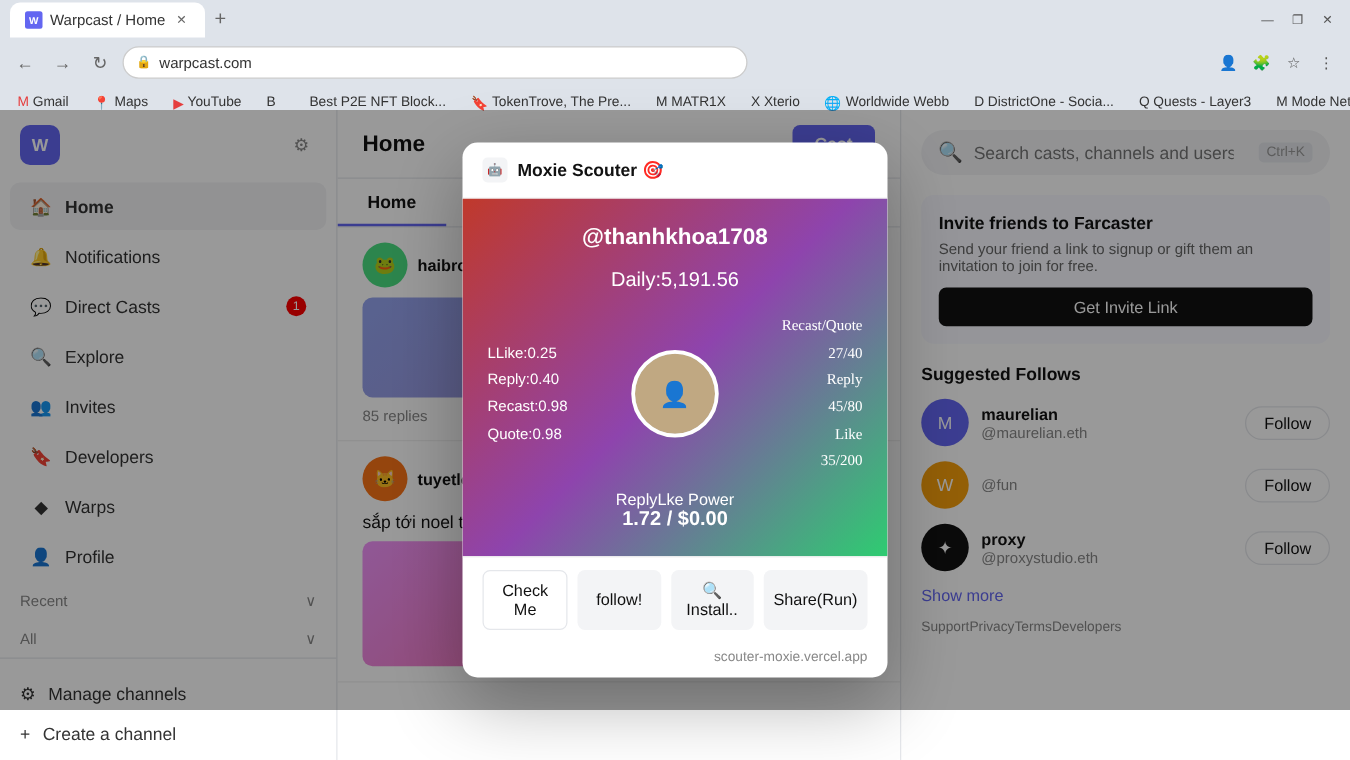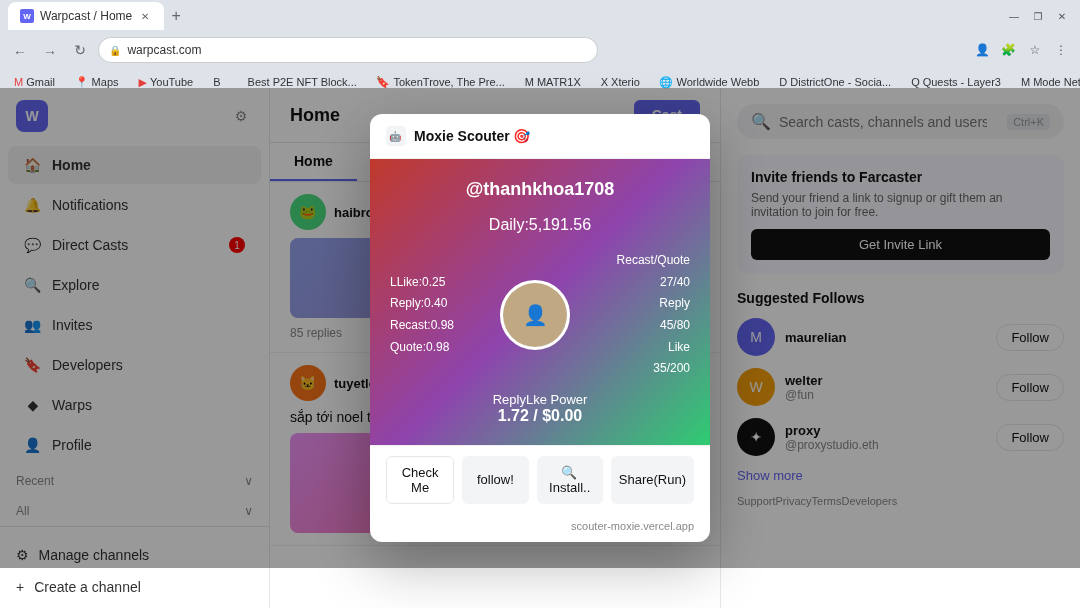--- a/index.html
+++ b/index.html
@@ -87,21 +87,21 @@
     .modal-header { display: flex; align-items: center; gap: 8px; padding: 12px 16px; border-bottom: 1px solid #f0f0f0; }
     .modal-icon { width: 20px; height: 20px; background: #f3f4f6; border-radius: 4px; display: flex; align-items: center; justify-content: center; font-size: 10px; }
     .modal-title { font-size: 14px; font-weight: 600; color: #111; }
     .modal-body { padding: 0; }
     .moxie-card { width: 100%; background: linear-gradient(135deg, #c0392b 0%, #8e44ad 50%, #2ecc71 100%); padding: 20px; color: white; }
     .moxie-handle { font-size: 18px; font-weight: 700; text-align: center; margin-bottom: 16px; }
     .moxie-daily { font-size: 16px; text-align: center; margin-bottom: 16px; }
     .moxie-grid { display: flex; justify-content: space-between; align-items: center; }
     .moxie-left { font-size: 12px; line-height: 1.8; }
     .moxie-avatar { width: 70px; height: 70px; border-radius: 50%; border: 3px solid white; overflow: hidden; display: flex; align-items: center; justify-content: center; background: #ddd; }
-    .moxie-right { font-size: 12px; line-height: 1.8; text-align: right; }
+    .moxie-right { font-size: 12px; line-height: 1.8; text-align: right; font-family: Liberation Serif, serif; }
     .moxie-power { text-align: center; margin-top: 12px; font-size: 13px; }
     .moxie-power-val { font-size: 16px; font-weight: 700; }
     .modal-actions { display: flex; padding: 10px 16px; gap: 8px; border-top: 1px solid #f0f0f0; }
     .modal-btn { flex: 1; padding: 8px; border-radius: 6px; font-size: 13px; font-weight: 500; cursor: pointer; text-align: center; }
     .modal-btn-outline { background: white; border: 1px solid #e5e7eb; color: #111; }
     .modal-btn-fill { background: #f3f4f6; border: none; color: #111; }
     .modal-footer { padding: 6px 16px 10px; text-align: right; font-size: 11px; color: #888; }
 
     
     ::-webkit-scrollbar { width: 4px; }
@@ -302,27 +302,27 @@
     <div class="invite-box">
       <div class="invite-title">Invite friends to Farcaster</div>
       <div class="invite-desc">Send your friend a link to signup or gift them an invitation to join for free.</div>
       <button class="invite-btn">Get Invite Link</button>
     </div>
     <div class="suggested-title">Suggested Follows</div>
     <div class="suggested-item">
       <div class="suggested-avatar" style="background:#6366f1;color:white;">M</div>
       <div class="suggested-info">
         <div class="suggested-name">maurelian</div>
+        <div class="suggested-handle">@maurelian.eth</div>
       </div>
       <button class="follow-btn">Follow</button>
     </div>
     <div class="suggested-item">
       <div class="suggested-avatar" style="background:#f59e0b;color:white;">W</div>
       <div class="suggested-info">
-        <div class="suggested-name">welter</div>
         <div class="suggested-handle">@fun</div>
       </div>
       <button class="follow-btn">Follow</button>
     </div>
     <div class="suggested-item">
       <div class="suggested-avatar" style="background:#111;color:white;">✦</div>
       <div class="suggested-info">
         <div class="suggested-name">proxy</div>
         <div class="suggested-handle">@proxystudio.eth</div>
       </div>

